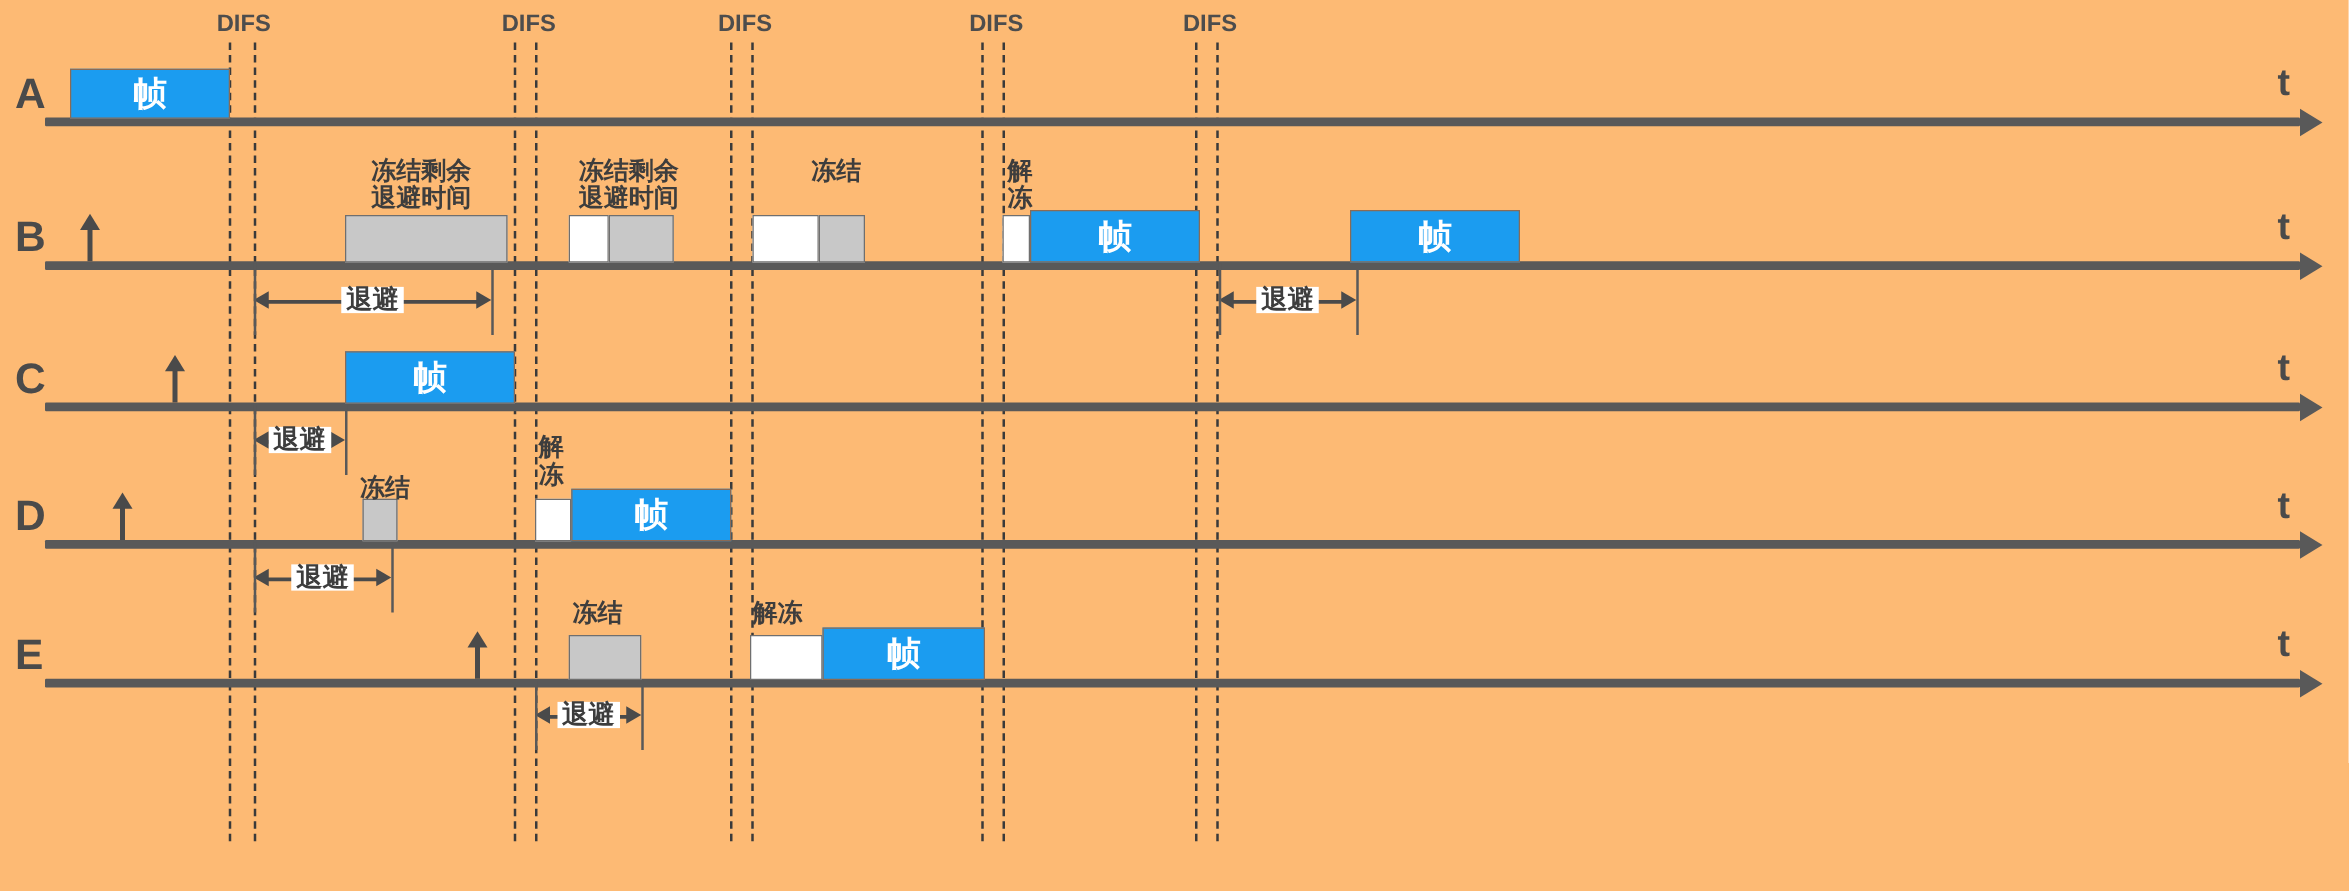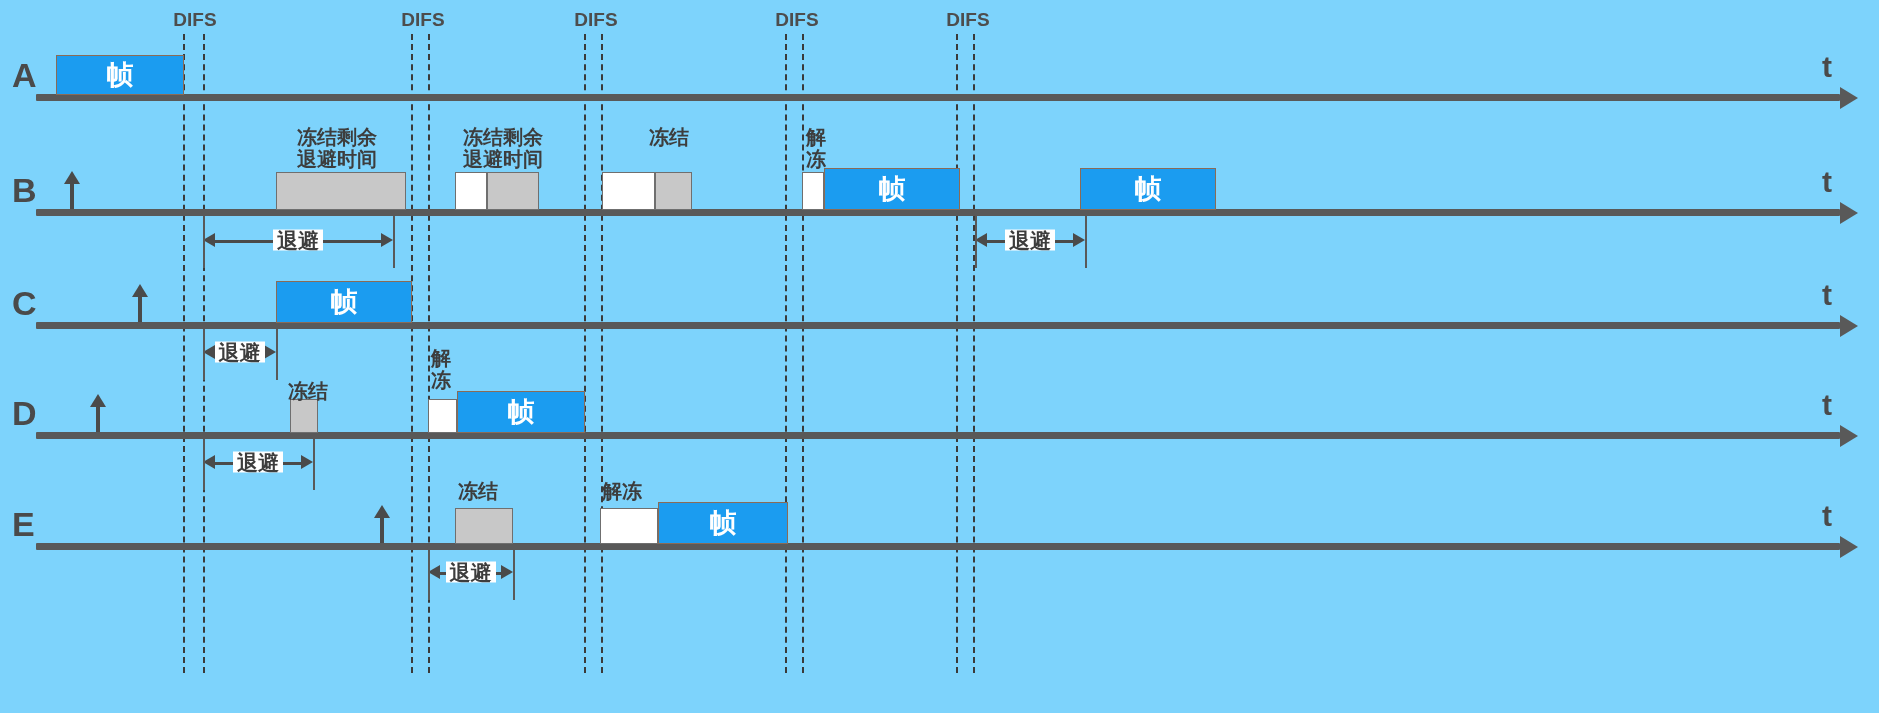--- a/index.html
+++ b/index.html
@@ -1,21 +1,21 @@
 <!DOCTYPE html>
 <html><head>
 <meta charset="utf-8">
 <title>CSMA/CA Backoff Timing Diagram</title>
 <style>
   html,body{margin:0;padding:0;background:#ffffff;}
   body{font-family:"Liberation Sans","DejaVu Sans",sans-serif;}
   #stage{
     position:relative;
     width:1879px;height:713px;
-    background:#7dd3fc;
+    background:#fdba74;
     overflow:hidden;
   }
   
   .station-label{
     position:absolute;
     font-size:34px;
     font-weight:bold;
     color:#4a4a4a;
     line-height:1;
     letter-spacing:0px;

